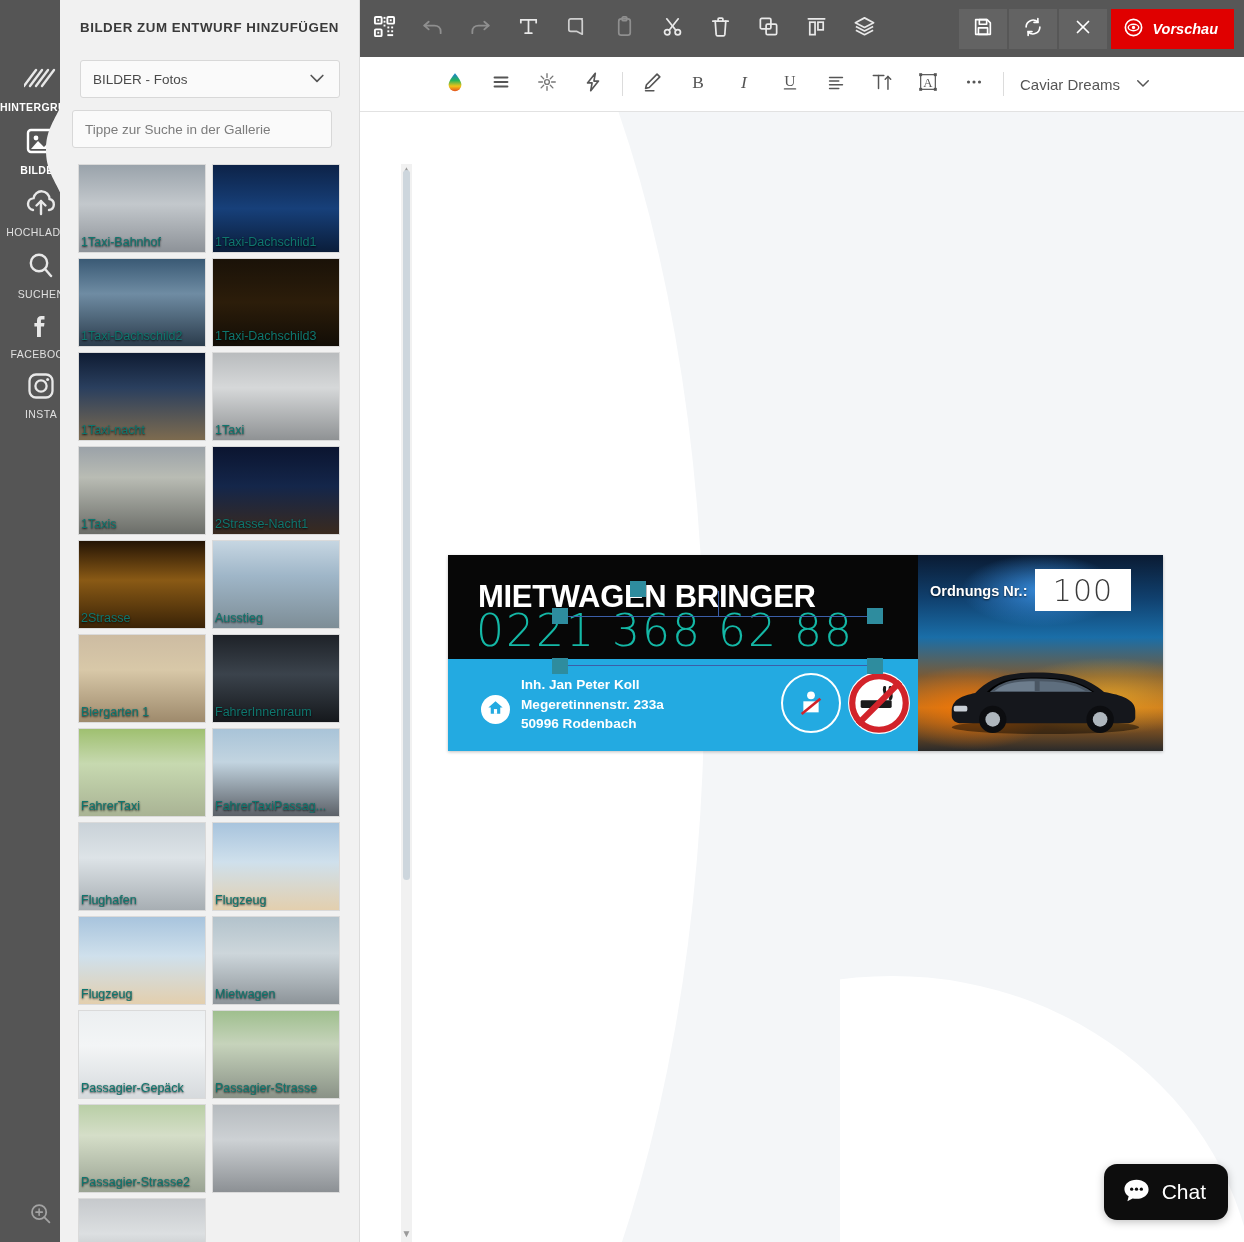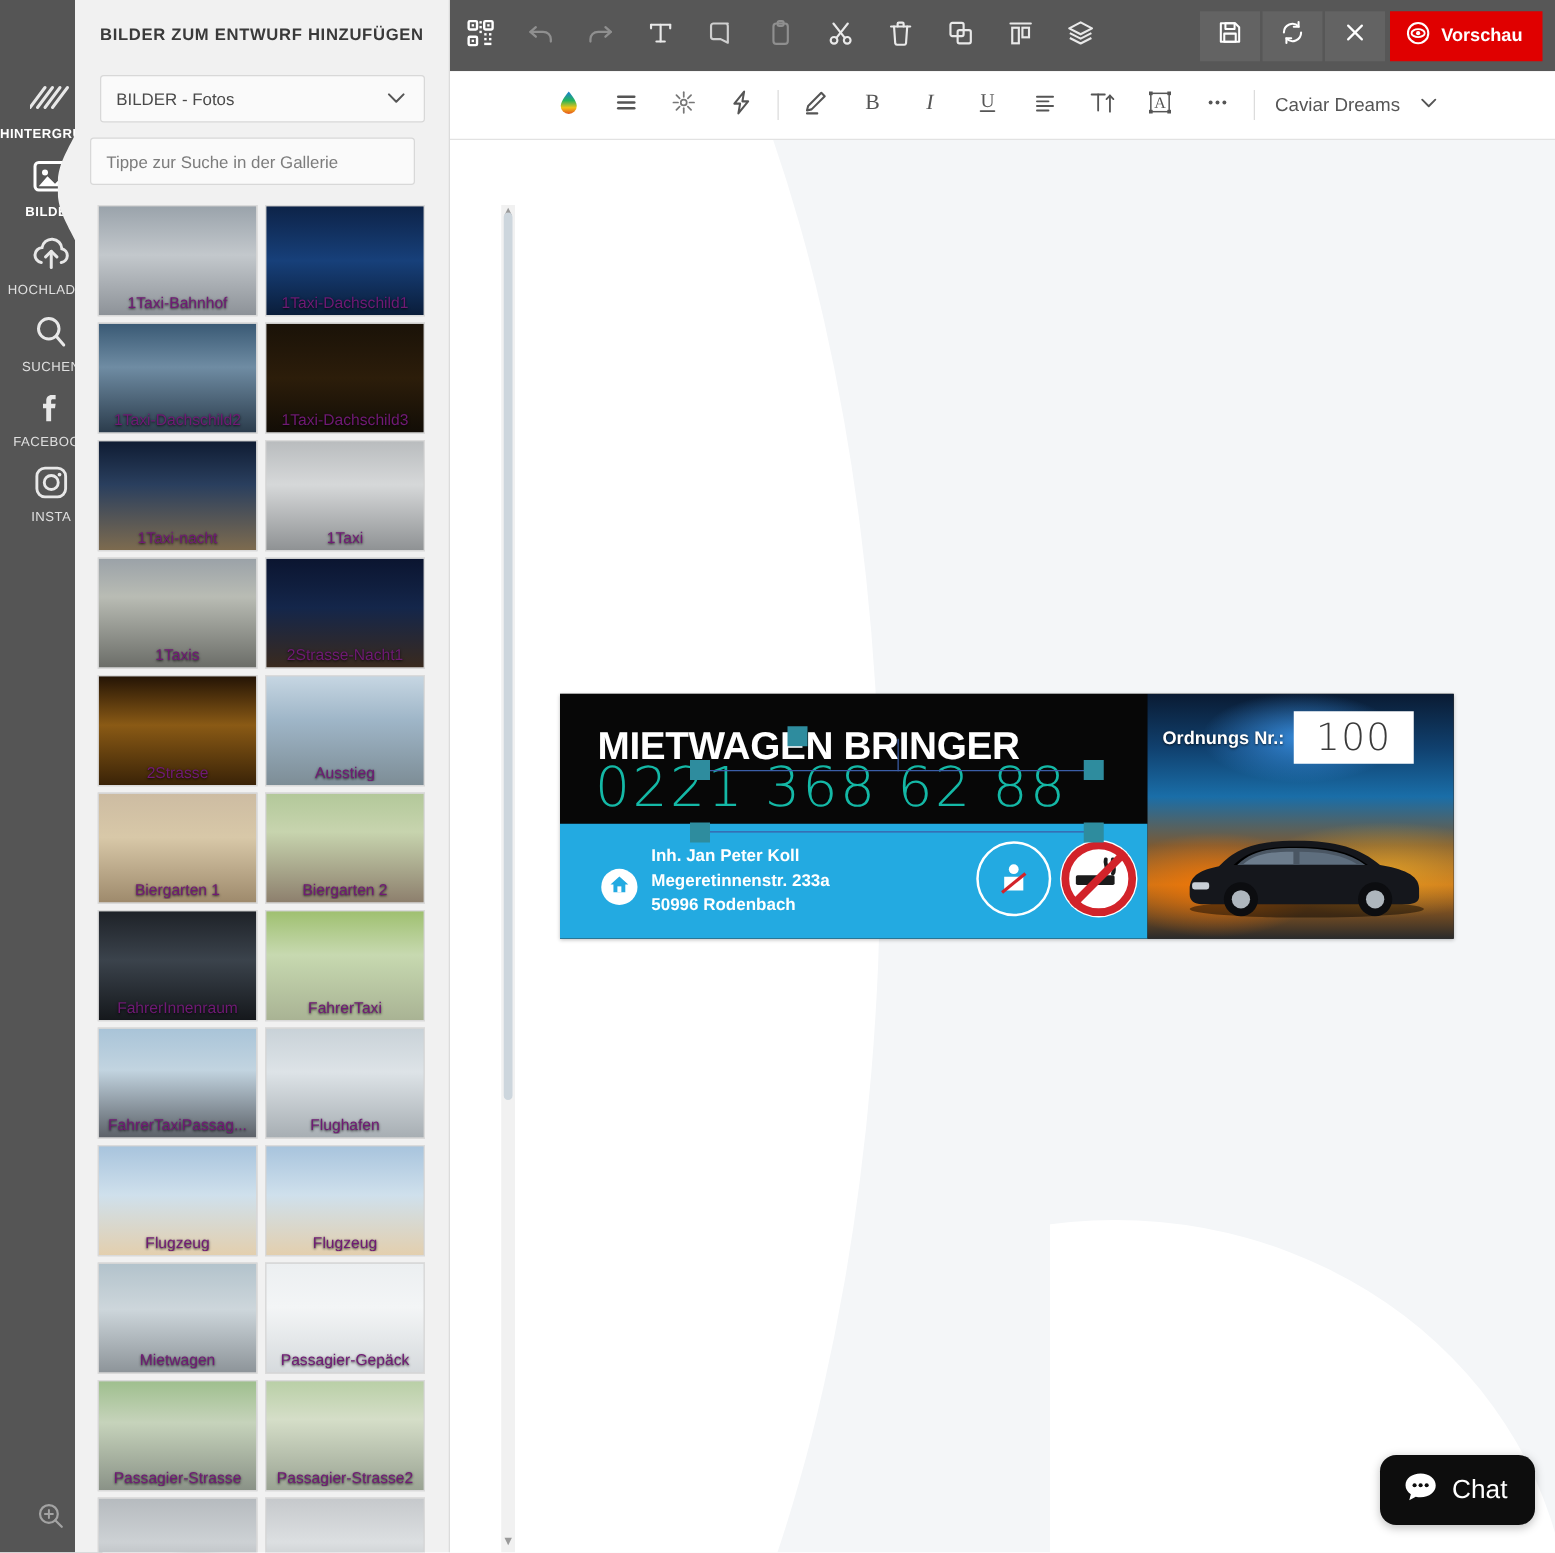--- a/index.html
+++ b/index.html
@@ -105,22 +105,22 @@
     position: relative;
     width: 128px; height: 89px;
     border: 1px solid #dadada;
     overflow: hidden;
     cursor: pointer;
     background: #cfcfcf;
   }
   .thumb .art { position:absolute; inset:0; }
   .thumb .cap {
     position: absolute; left: 0; right: 0; bottom: 3px;
-    text-align: center;
-    font-size: 12.5px; color: #701a75;
+    text-align: left;
+    font-size: 12.5px; color: #0f766e;
     font-weight: 400;
     text-shadow: 0 1px 2px rgba(0,0,0,.85);
     padding: 0 2px;
     white-space: nowrap; overflow: hidden; text-overflow: ellipsis;
   }
   
   .sb-track {
     position: absolute; left: 341px; top: 164px;
     width: 11px; height: 1078px;
     background: #f1f1f1;
@@ -156,20 +156,21 @@
     display:flex; align-items:center; justify-content:center;
     cursor:pointer;
   }
   .tb1-btn svg { width: 22px; height: 22px; }
   .preview-btn {
     height: 40px; margin-left: 4px; padding: 0 16px 0 12px;
     background: #e00000; color:#fff;
     display:flex; align-items:center; gap: 8px;
     font-size: 14.5px; font-weight: 600;
     cursor: pointer;
+    font-style: italic;
   }
   .preview-btn svg { width: 21px; height: 21px; }
 
   .tb2 {
     position: absolute; left: 360px; top: 57px;
     width: 884px; height: 55px;
     background: #ffffff;
     border-bottom: 1px solid #e2e2e2;
     display: flex; align-items: center;
     padding-left: 72px;
@@ -457,24 +458,20 @@
             <div class="art" style="background: linear-gradient(rgb(36, 20, 5) 0%, rgb(138, 90, 21) 45%, rgb(58, 35, 7) 100%), radial-gradient(50px 18px at 58% 34%, rgb(255, 208, 96), transparent 70%); background-blend-mode: normal;"></div>
             <div class="cap">2Strasse</div>
           </div>
           <div class="thumb">
             <div class="art" style="background: linear-gradient(rgb(198, 214, 226) 0%, rgb(159, 182, 200) 40%, rgb(125, 141, 150) 100%), radial-gradient(40px 30px at 70% 52%, rgb(232, 201, 162), transparent 70%); background-blend-mode: normal;"></div>
             <div class="cap">Ausstieg</div>
           </div>
           <div class="thumb">
             <div class="art" style="background: linear-gradient(rgb(205, 188, 162) 0%, rgb(216, 200, 168) 40%, rgb(158, 138, 108) 100%), radial-gradient(44px 26px at 30% 55%, rgb(240, 207, 143), transparent 70%); background-blend-mode: normal;"></div>
             <div class="cap">Biergarten 1</div>
-          </div>
-          <div class="thumb">
-            <div class="art" style="background: linear-gradient(rgb(179, 200, 154) 0%, rgb(199, 212, 174) 35%, rgb(141, 127, 109) 100%), radial-gradient(42px 26px at 68% 52%, rgb(231, 185, 162), transparent 70%); background-blend-mode: normal;"></div>
-            <div class="cap">Biergarten 2</div>
           </div>
           <div class="thumb">
             <div class="art" style="background: linear-gradient(rgb(30, 34, 40) 0%, rgb(59, 67, 76) 45%, rgb(21, 24, 28) 100%), radial-gradient(34px 22px at 55% 48%, rgb(91, 102, 112), transparent 70%); background-blend-mode: normal;"></div>
             <div class="cap">FahrerInnenraum</div>
           </div>
           <div class="thumb">
             <div class="art" style="background: linear-gradient(rgb(159, 192, 112) 0%, rgb(199, 217, 176) 40%, rgb(169, 179, 148) 100%), radial-gradient(30px 34px at 66% 58%, rgb(231, 226, 216), transparent 70%); background-blend-mode: normal;"></div>
             <div class="cap">FahrerTaxi</div>
           </div>
           <div class="thumb">

